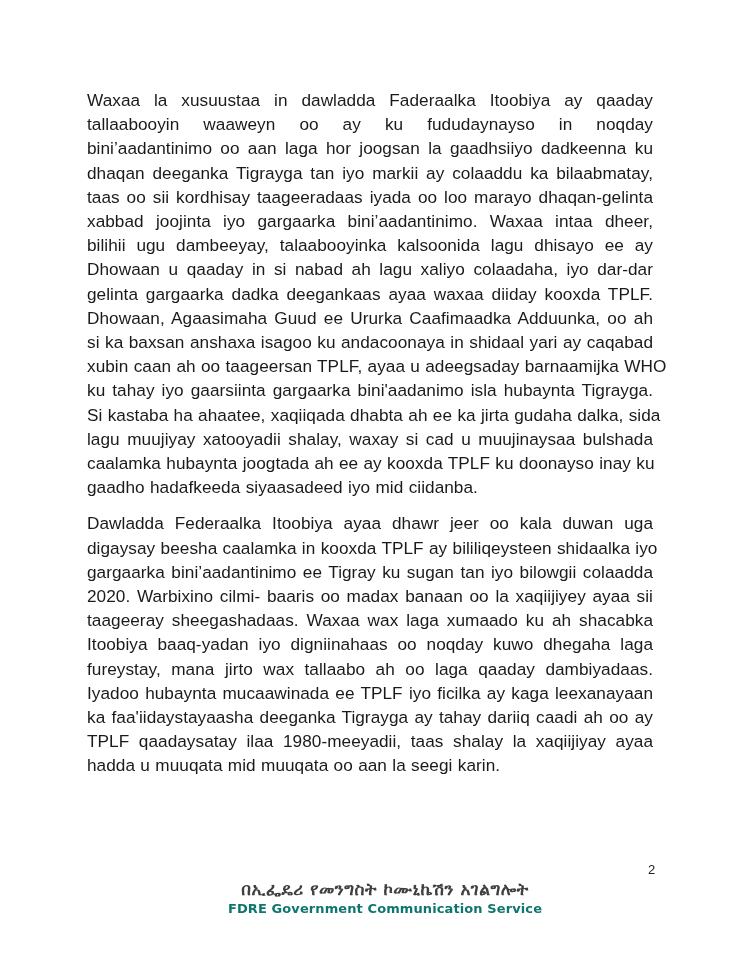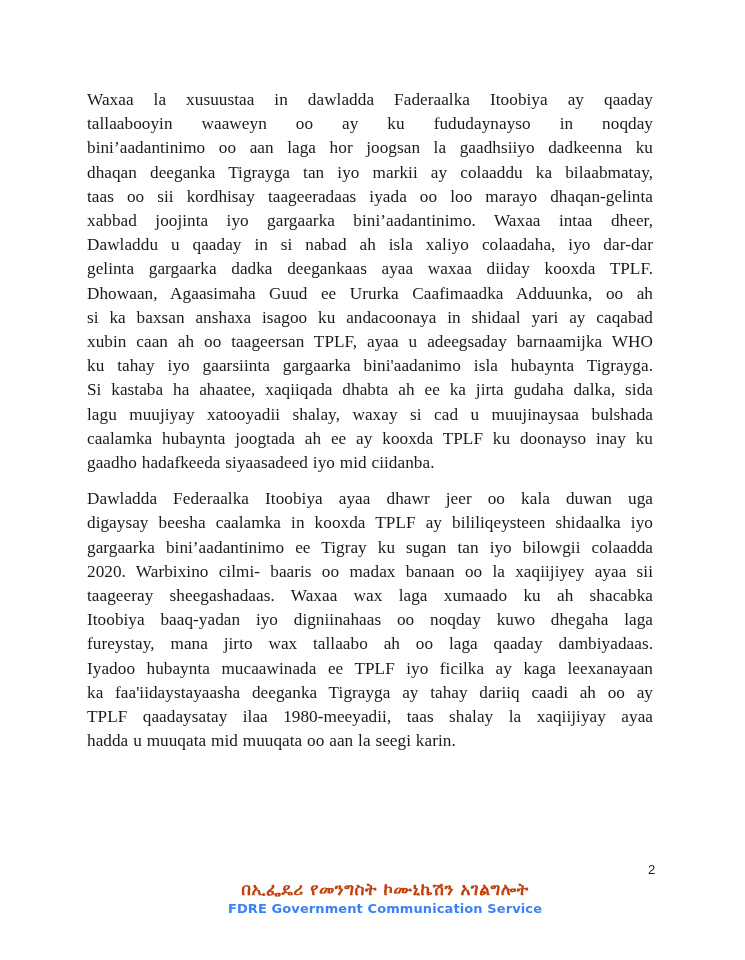--- a/index.html
+++ b/index.html
@@ -20,21 +20,20 @@
     left: 0; top: 0;
     width: 745px;
     height: 960px;
     background: #ffffff;
   }
   .body-text {
     position: absolute;
     left: 87px;
     top: 88px;
     width: 566px;
-    font-family: Liberation Serif, serif;
   }
   .para {
     margin: 0 0 12px 0;
     font-size: 17.2px;
     line-height: 24.2px;
     text-align: justify;
     text-align-last: left;
     letter-spacing: 0.05px;
     word-spacing: 0.5px;
   }
@@ -57,47 +56,48 @@
   .footer {
     position: absolute;
     left: 180px;
     top: 878px;
     width: 410px;
     text-align: center;
   }
   .footer-amharic {
     font-family: "DejaVu Sans", sans-serif;
     font-size: 17px;
-    color: #c2410c;
+    color: #404040;
     font-weight: bold;
     letter-spacing: 0.5px;
     line-height: 22px;
   }
   .footer-english {
     font-family: "DejaVu Sans", sans-serif;
     font-size: 13px;
-    color: #3b82f6;
+    color: #0f766e;
     font-weight: bold;
     line-height: 18px;
     letter-spacing: 0.1px;
   }
 </style>
 </head>
 <body>
 
 <div class="page">
   <div class="body-text">
     <p class="para">
       <span class="line">Waxaa la xusuustaa in dawladda Faderaalka Itoobiya ay qaaday</span>
       <span class="line">tallaabooyin waaweyn oo ay ku fududaynayso in noqday</span>
       <span class="line">bini’aadantinimo oo aan laga hor joogsan la gaadhsiiyo dadkeenna ku</span>
       <span class="line">dhaqan deeganka Tigrayga tan iyo markii ay colaaddu ka bilaabmatay,</span>
       <span class="line">taas oo sii kordhisay taageeradaas iyada oo loo marayo dhaqan-gelinta</span>
       <span class="line">xabbad joojinta iyo gargaarka bini’aadantinimo. Waxaa intaa dheer,</span>
-      <span class="line">Dawladdu u qaaday in si nabad ah isla xaliyo colaadaha, iyo dar-dar</span>
+      <span class="line">bilihii ugu dambeeyay, talaabooyinka kalsoonida lagu dhisayo ee ay</span>
+      <span class="line">Dhowaan u qaaday in si nabad ah lagu xaliyo colaadaha, iyo dar-dar</span>
       <span class="line">gelinta gargaarka dadka deegankaas ayaa waxaa diiday kooxda TPLF.</span>
       <span class="line">Dhowaan, Agaasimaha Guud ee Ururka Caafimaadka Adduunka, oo ah</span>
       <span class="line">si ka baxsan anshaxa isagoo ku andacoonaya in shidaal yari ay caqabad</span>
       <span class="line">xubin caan ah oo taageersan TPLF, ayaa u adeegsaday barnaamijka WHO</span>
       <span class="line">ku tahay iyo gaarsiinta gargaarka bini'aadanimo isla hubaynta Tigrayga.</span>
       <span class="line">Si kastaba ha ahaatee, xaqiiqada dhabta ah ee ka jirta gudaha dalka, sida</span>
       <span class="line">lagu muujiyay xatooyadii shalay, waxay si cad u muujinaysaa bulshada</span>
       <span class="line">caalamka hubaynta joogtada ah ee ay kooxda TPLF ku doonayso inay ku</span>
       <span class="line last">gaadho hadafkeeda siyaasadeed iyo mid ciidanba.</span>
     </p>

